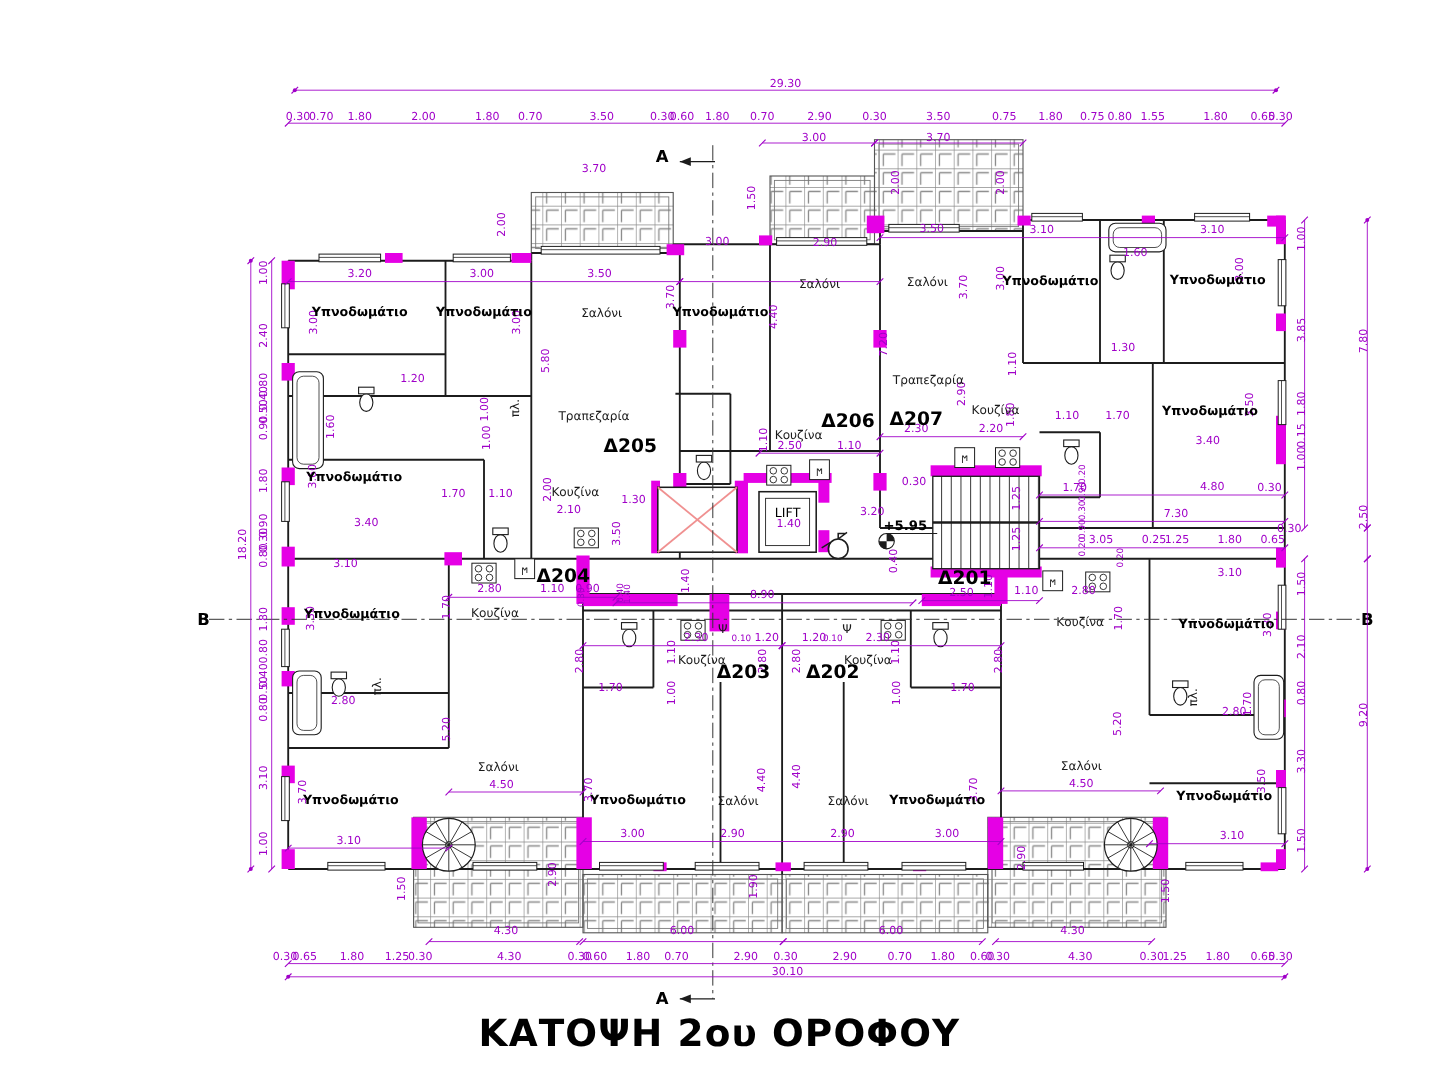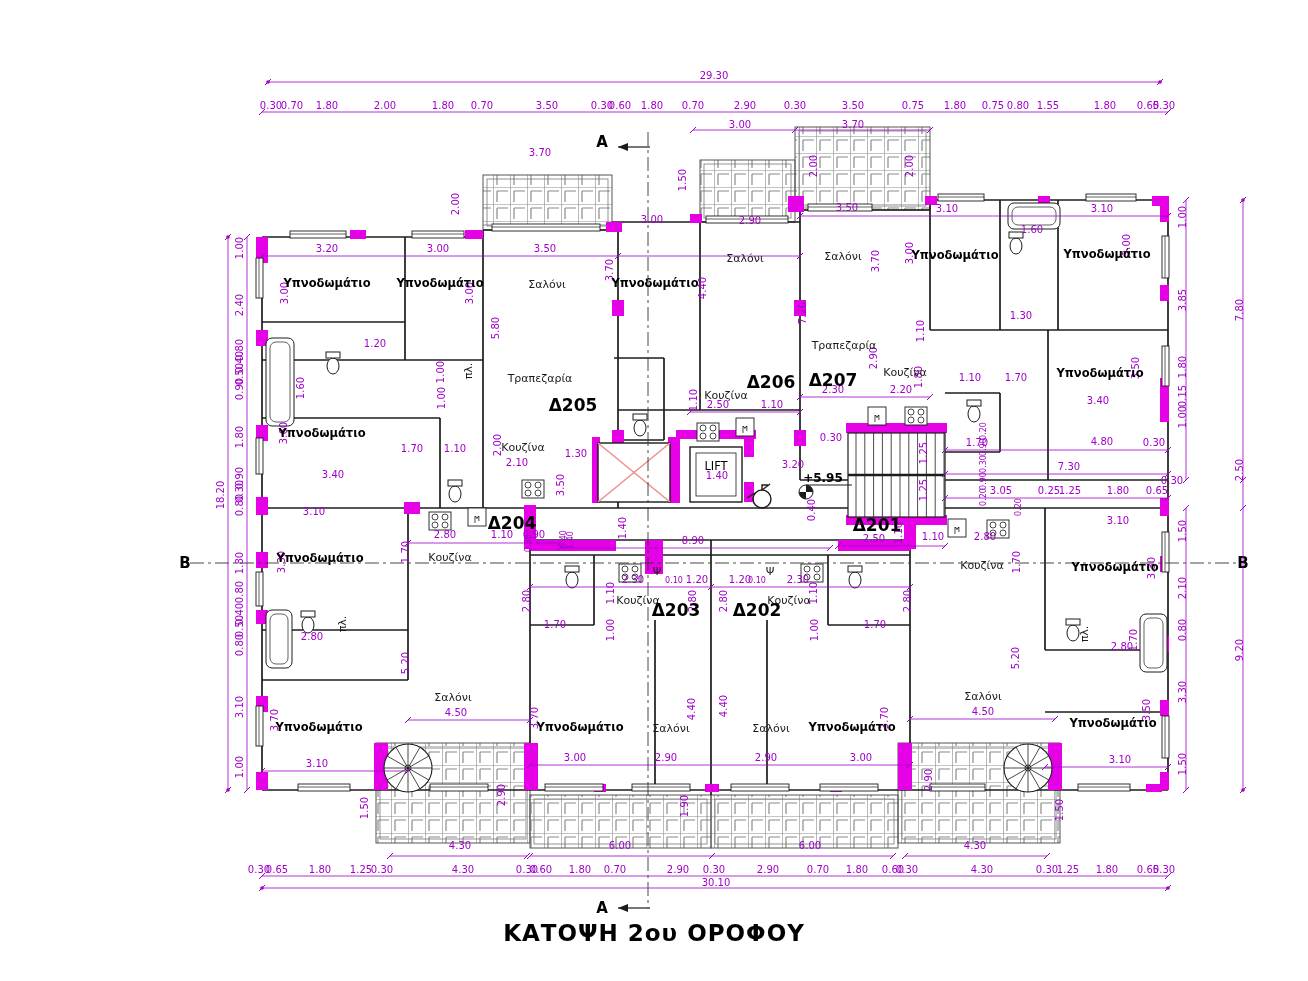--- a/index.html
+++ b/index.html
@@ -1,20 +1,20 @@
 <!DOCTYPE html>
 <html><head>
 <meta charset="utf-8">
 <style>
   html,body{margin:0;padding:0;background:#fff;}
   #stage{position:relative;width:1308px;height:981px;background:#fff;overflow:hidden;
          font-family:"DejaVu Sans",sans-serif;}
   #plan-svg{position:absolute;left:0;top:0;}
   #plan-title{position:absolute;left:0;top:920px;width:100%;text-align:center;
-      font-family:"DejaVu Sans",sans-serif;font-weight:bold;font-size:23px;color:#000;letter-spacing:1px;}
+      font-family:"DejaVu Sans",sans-serif;font-weight:bold;font-size:34px;color:#000;letter-spacing:1px;}
   text{font-family:"DejaVu Sans",sans-serif;}
   .dim{fill:#a000c8;}
   .room-b{fill:#000;font-weight:bold;}
   .room-n{fill:#1a1a1a;}
   .apt{fill:#000;font-weight:bold;font-size:17px;}
   .marker{fill:#000;font-weight:bold;font-size:15px;}
 </style>
 </head>
 <body>
 

